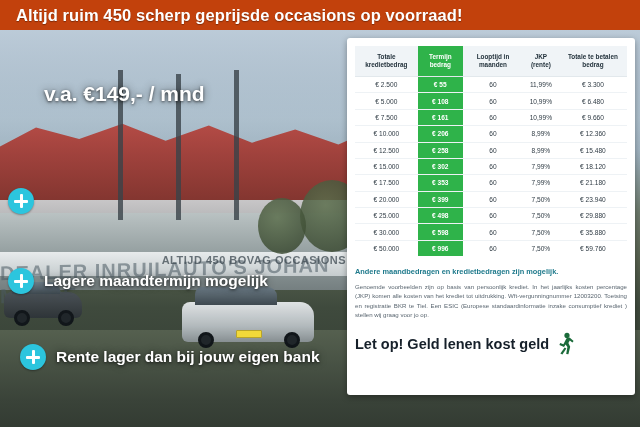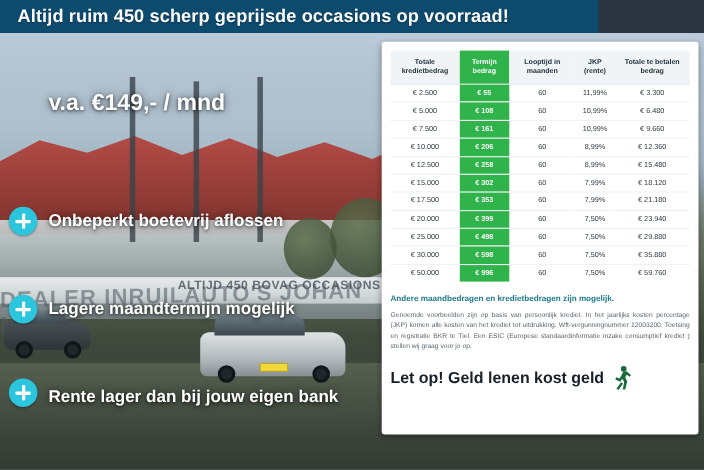--- a/index.html
+++ b/index.html
@@ -81,22 +81,22 @@
     position: absolute; width: 5px; background: #3a4248; opacity: .8;
   }
   .tree {
     position: absolute; border-radius: 50%;
     background: radial-gradient(circle at 40% 35%, #5c6f4d, #33412c);
     opacity: .85;
   }
 
   
   .topbar {
-    position: absolute; left: 0; top: 0; width: 544px; height: 30px;
-    background: #0c4a6e;
+    position: absolute; left: 0; top: 0; width: 640px; height: 30px;
+    background: #c2410c;
     display: flex; align-items: center;
   }
   .topbar .txt {
     color: #ffffff; font-size: 16.5px; font-weight: bold;
     padding-left: 16px; letter-spacing: .1px;
     text-shadow: 0 1px 1px rgba(0,0,0,.35);
   }
 
   
   .left-col {
@@ -123,21 +123,21 @@
   }
   .b-hero { top: 14px; left: 8px; }
   .b-hero .bullet-text { font-size: 23px; }
   .hero-sub {
     position: absolute; left: 44px; top: 46px;
     color: #ffffff; font-weight: bold; font-size: 21px;
     text-shadow: 0 1px 3px rgba(0,0,0,.65), 0 0 8px rgba(0,0,0,.45);
   }
   .b2 { top: 152px; left: 8px; }
   .b3 { top: 232px; left: 8px; }
-  .b4 { top: 308px; left: 8px; align-items: flex-end; }
+  .b4 { top: 308px; left: 20px; }
   .b2 .bullet-text, .b3 .bullet-text, .b4 .bullet-text { font-size: 15.5px; }
 
   
   .card {
     position: absolute; left: 347px; top: 38px; width: 288px; height: 357px;
     background: #ffffff; border-radius: 3px;
     box-shadow: 0 2px 6px rgba(0,0,0,.35);
     padding: 8px 8px 6px 8px;
   }
   table.rates {
@@ -221,21 +221,20 @@
   <div class="topbar">
     <div class="txt">Altijd ruim 450 scherp geprijsde occasions op voorraad!</div>
   </div>
 
   <div class="left-col">
 
     <div class="hero-sub">v.a. €149,- / mnd</div>
 
     <div class="bullet-row b2">
       <div class="plus"></div>
-      <div class="bullet-text">Onbeperkt boetevrij aflossen</div>
     </div>
 
     <div class="bullet-row b3">
       <div class="plus"></div>
       <div class="bullet-text">Lagere maandtermijn mogelijk</div>
     </div>
 
     <div class="bullet-row b4">
       <div class="plus"></div>
       <div class="bullet-text">Rente lager dan bij jouw eigen bank</div>

